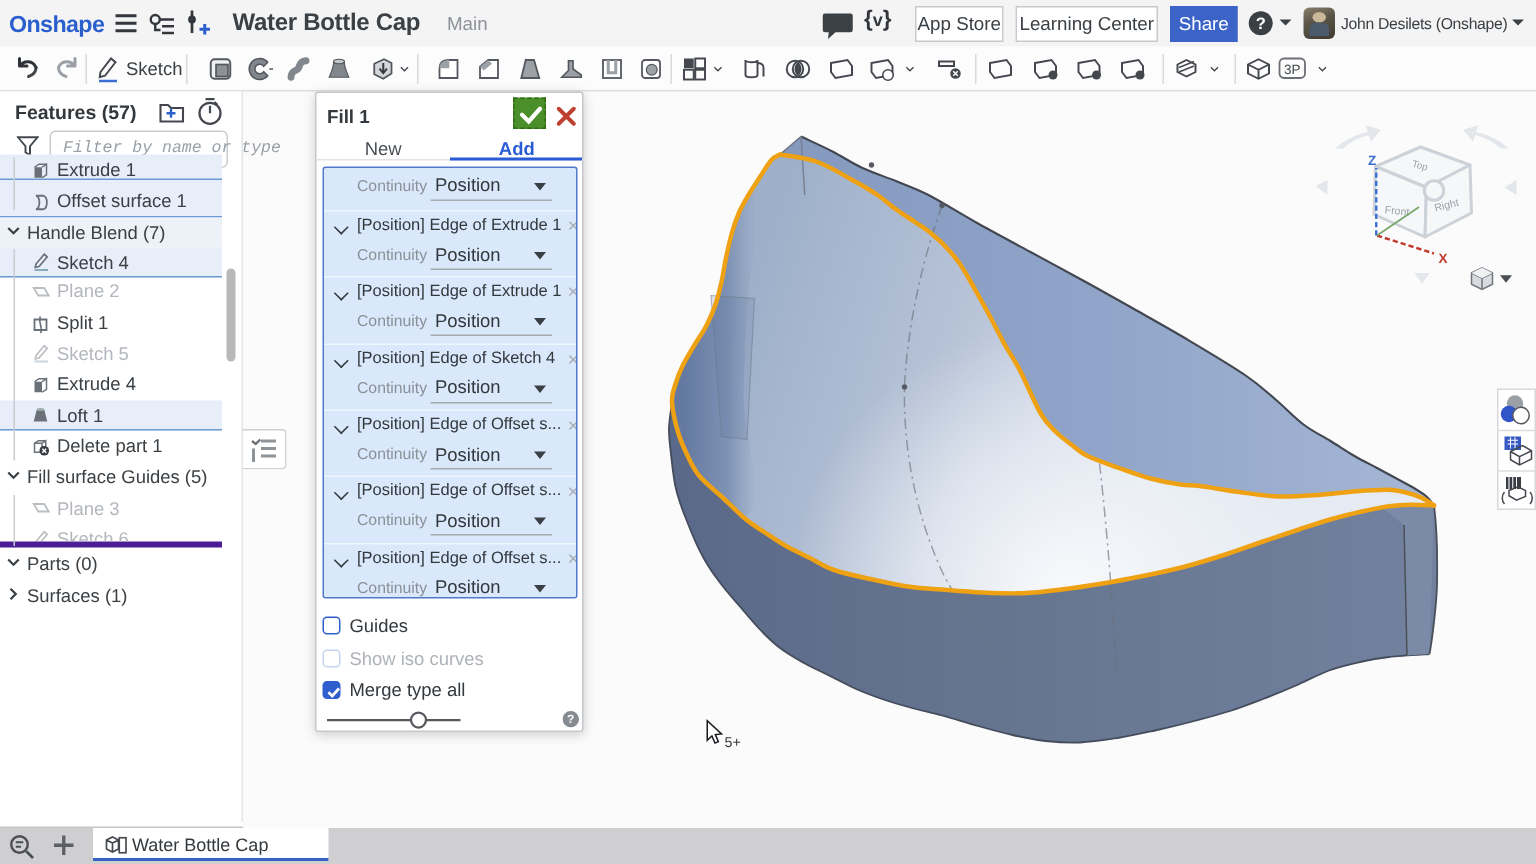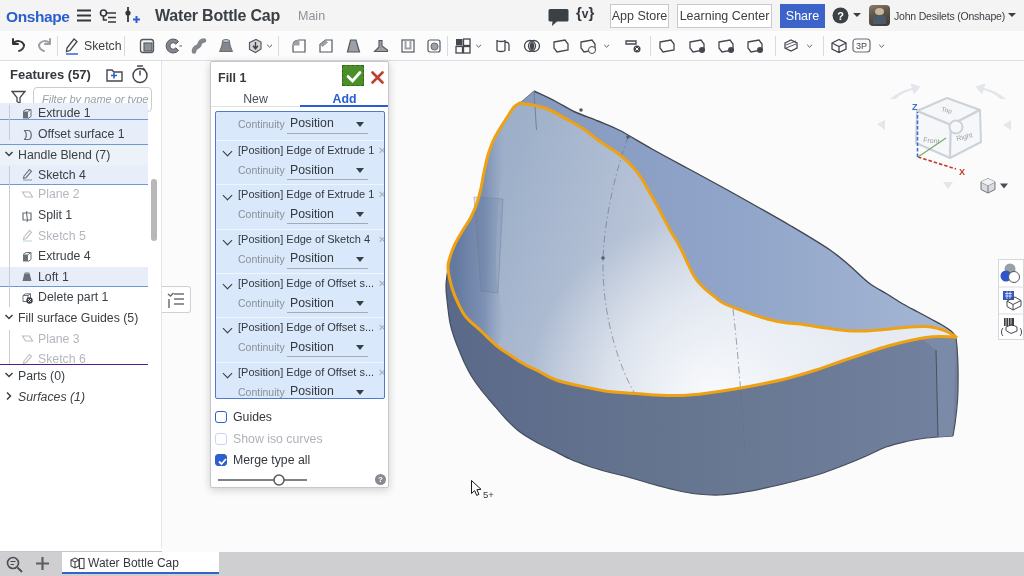--- a/index.html
+++ b/index.html
@@ -19,21 +19,21 @@
   
   #toolbar { left:0; top:31px; width:1024px; height:30px; background:#fcfcfd; border-bottom:1px solid #dddee1; }
   .tsep { position:absolute; top:5px; width:1px; height:20px; background:#d9dadd; }
   #searchpill { left:900px; top:3.5px; width:115px; height:23px; background:#e9e9eb; border-radius:4px; }
   #searchpill span.t { position:absolute; left:7px; top:5px; font-size:11px; color:#4a4e54; font-weight:bold; letter-spacing:-0.2px; }
   .key { position:absolute; top:4px; width:14px; height:15px; background:#fdfdfd; border:1px solid #c4c5c8; border-radius:3px; font-size:9px; color:#55585c; text-align:center; line-height:13px; }
 
   
   #panel { left:0; top:61px; width:162px; height:491px; background:#fff; border-right:1px solid #e4e4e6; }
   #paneltitle { left:10px; top:6px; font-size:13px; font-weight:bold; color:#33383d; }
-  #filterbox { left:33px; top:26px; width:119px; height:25px; border:1px solid #c9ccd0; border-radius:4px; background:#fff; }
+  #filterbox { left:33px; top:26px; width:119px; height:25px; border:1px solid #c9ccd0; border-radius:4px; background:#fff;font-family:Liberation Mono, monospace; }
   #filterbox span { position:absolute; left:8px; top:5px; font-style:italic; font-size:11px; color:#9aa0a7; white-space:nowrap; }
   .frow { position:absolute; left:0; width:148px; height:20.5px; font-size:12.3px; color:#3b4045; }
   .frow .txt { position:absolute; left:38px; top:3px; white-space:nowrap; }
   .frow .fold { position:absolute; left:18px; top:3px; white-space:nowrap; }
   .frow .icon { position:absolute; left:21px; top:3.5px; }
   .frow .chev { position:absolute; left:4px; top:4px; }
   .frow.sup { color:#b3b7bd; }
   .hl { background:#e7eef9; }
   .blueline { border-bottom:1px solid #6b9bd2; }
   #scrollthumb { left:151px; top:118px; width:6px; height:62px; background:#b8b8ba; border-radius:3px; }
@@ -440,37 +440,37 @@
           <path d="M1.5,3 L5,6.5 L8.5,3" fill="none" stroke="#3b4045" stroke-width="1.5"></path>
         </svg>
         <span class="fold">Fill surface Guides (5)</span>
       </div>
       <div class="frow sup" style="top:267.6px;height:20.5px;">
         <svg class="icon" style="opacity:0.45;" width="13" height="14" viewBox="0 0 13 14">
           <path d="M1.5,4 h7 l3,5 h-7 Z" fill="none" stroke="#6a7077" stroke-width="1.2"></path>
         </svg>
         <span class="txt" style="">Plane 3</span>
       </div>
-      <div class="frow sup" style="top:288.2px;height:15.5px;overflow:hidden;border-bottom:1px solid #4c1d95;">
+      <div class="frow sup" style="top:288.2px;height:15.5px;overflow:hidden;border-bottom:4px solid #4c1d95;">
         <svg class="icon" style="opacity:0.45;" width="13" height="14" viewBox="0 0 13 14">
           <path d="M3,8 L8.5,1.5 L10.5,3.2 L5,9.7 L2.5,10.3 Z" fill="none" stroke="#6a7077" stroke-width="1.1"></path>
           <path d="M2,12 h9" stroke="#8ab" stroke-width="1.2"></path>
         </svg>
         <span class="txt" style="">Sketch 6</span>
       </div>
       <div class="abs" style="left:8.5px;top:44px;width:1px;height:35px;background:#c9ccd0;"></div>
       <div class="abs" style="left:8.5px;top:105px;width:1px;height:141px;background:#c9ccd0;"></div>
       <div class="abs" style="left:8.5px;top:269px;width:1px;height:34px;background:#c9ccd0;"></div>
       <div class="frow" style="top:305px;">
         <svg class="chev" width="10" height="10" viewBox="0 0 10 10">
           <path d="M1.5,3 L5,6.5 L8.5,3" fill="none" stroke="#3b4045" stroke-width="1.5"></path>
         </svg>
         <span class="fold">Parts (0)</span>
       </div>
-      <div class="frow" style="top:325.5px;font-style:italic;">
+      <div class="frow" style="top:325.5px;">
         <svg class="chev" width="10" height="10" viewBox="0 0 10 10">
           <path d="M3,1.5 L6.5,5 L3,8.5" fill="none" stroke="#3b4045" stroke-width="1.5"></path>
         </svg>
         <span class="fold">Surfaces (1)</span>
       </div>
     </div>
   <div class="abs" id="scrollthumb"></div>
 </div>
 <div class="abs" id="flyout">
   <svg class="abs" style="left:5px;top:4px" width="18" height="18" viewBox="0 0 18 18">

